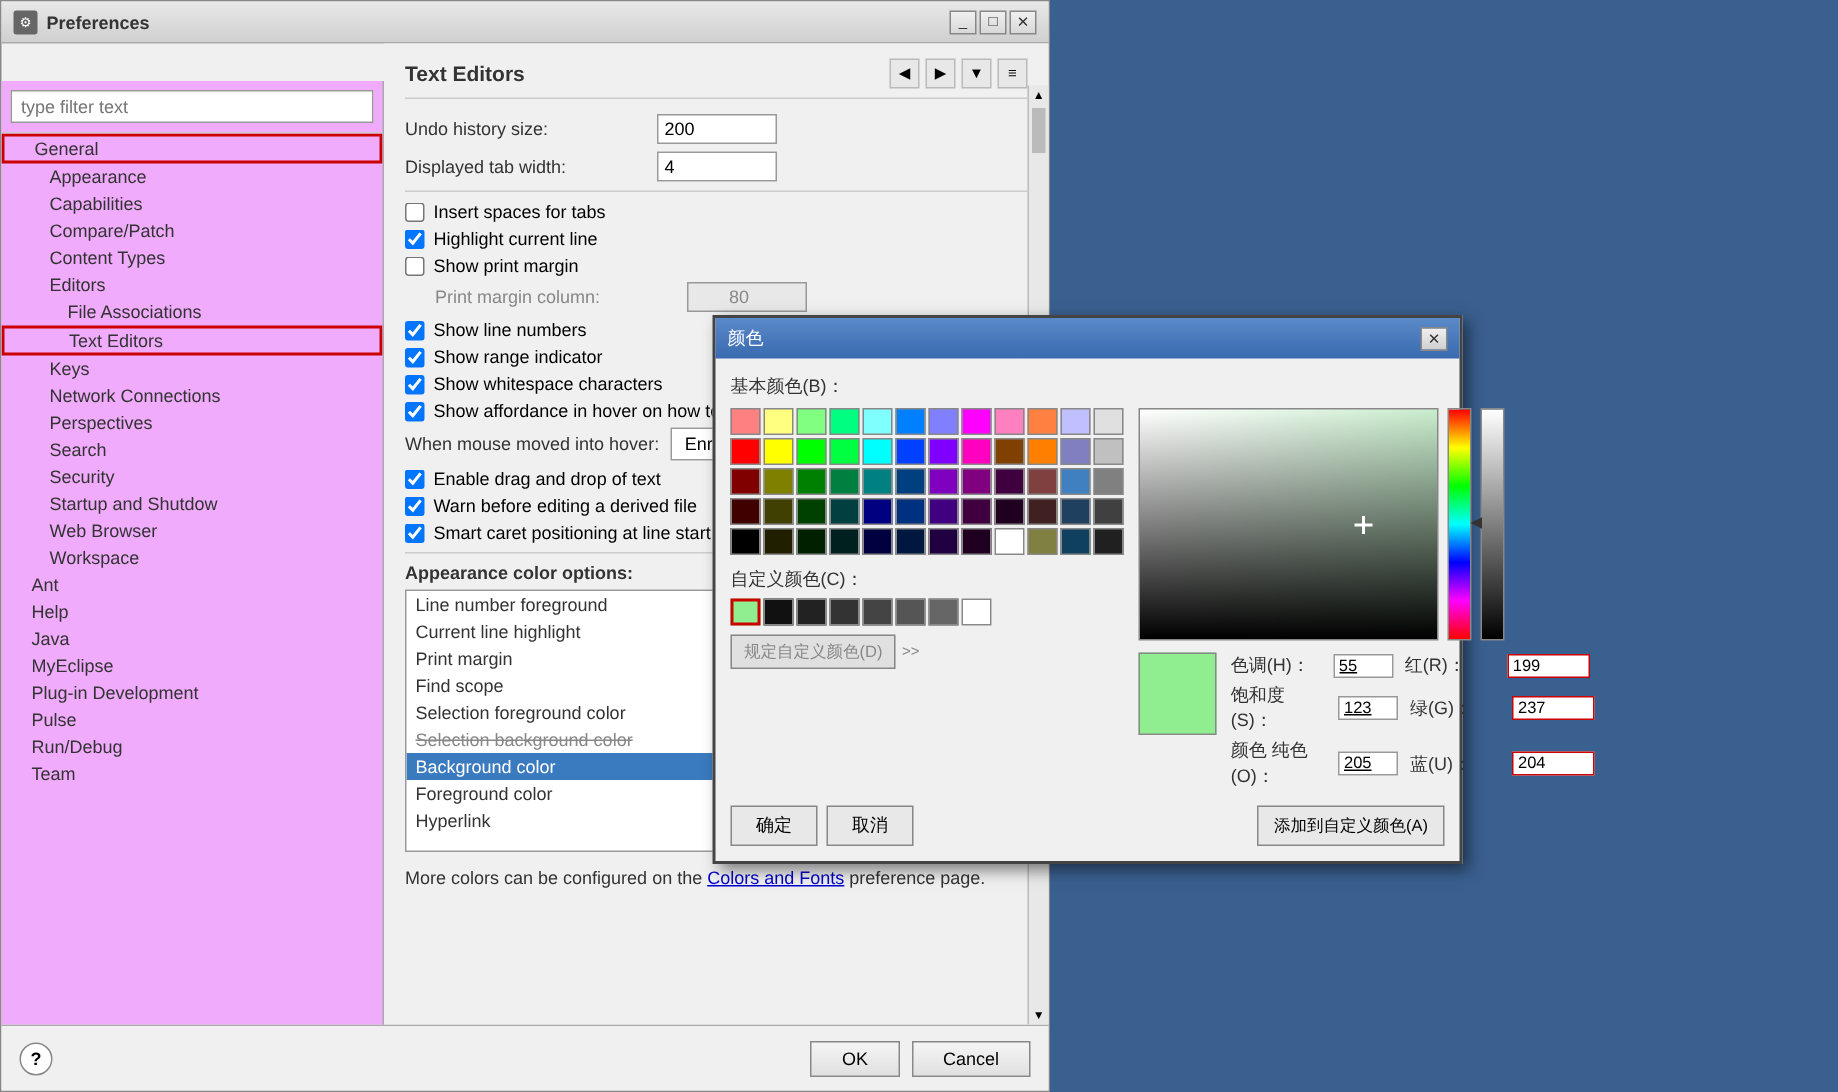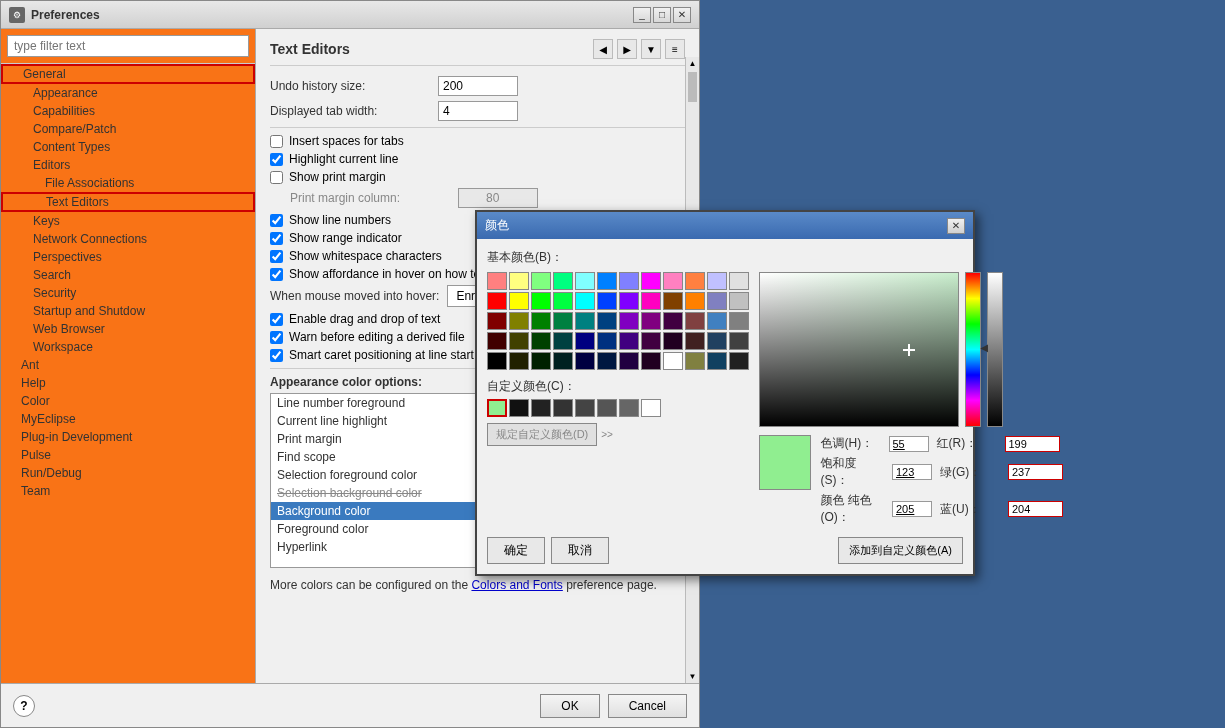--- a/index.html
+++ b/index.html
@@ -37,23 +37,24 @@
       font-size: 10px; color: #333;
     }
     .title-btn.close { background: linear-gradient(to bottom, #f0f0f0, #d8d8d8); }
 
     .dialog-body { display: flex; height: calc(100% - 28px - 44px); }
 
     
     .left-panel {
       width: 255px;
       border-right: 1px solid #aaa;
-      background: #f97316;
+      background: #f0abfc;
       display: flex;
       flex-direction: column;
+      margin-top: 25px;
     }
     .filter-box {
       padding: 6px;
       border-bottom: 1px solid #ccc;
     }
     .filter-input {
       width: 100%;
       padding: 3px 6px;
       border: 1px solid #999;
       background: white;
@@ -394,21 +395,21 @@
         <div class="tree-item level2">Keys</div>
         <div class="tree-item level2">Network Connections</div>
         <div class="tree-item level2">Perspectives</div>
         <div class="tree-item level2">Search</div>
         <div class="tree-item level2">Security</div>
         <div class="tree-item level2">Startup and Shutdow</div>
         <div class="tree-item level2">Web Browser</div>
         <div class="tree-item level2">Workspace</div>
         <div class="tree-item level1">Ant</div>
         <div class="tree-item level1">Help</div>
-        <div class="tree-item level1">Color</div>
+        <div class="tree-item level1">Java</div>
         <div class="tree-item level1">MyEclipse</div>
         <div class="tree-item level1">Plug-in Development</div>
         <div class="tree-item level1">Pulse</div>
         <div class="tree-item level1">Run/Debug</div>
         <div class="tree-item level1">Team</div>
       </div>
     </div>
 
     <div class="right-panel">
       <div class="right-panel-header">

